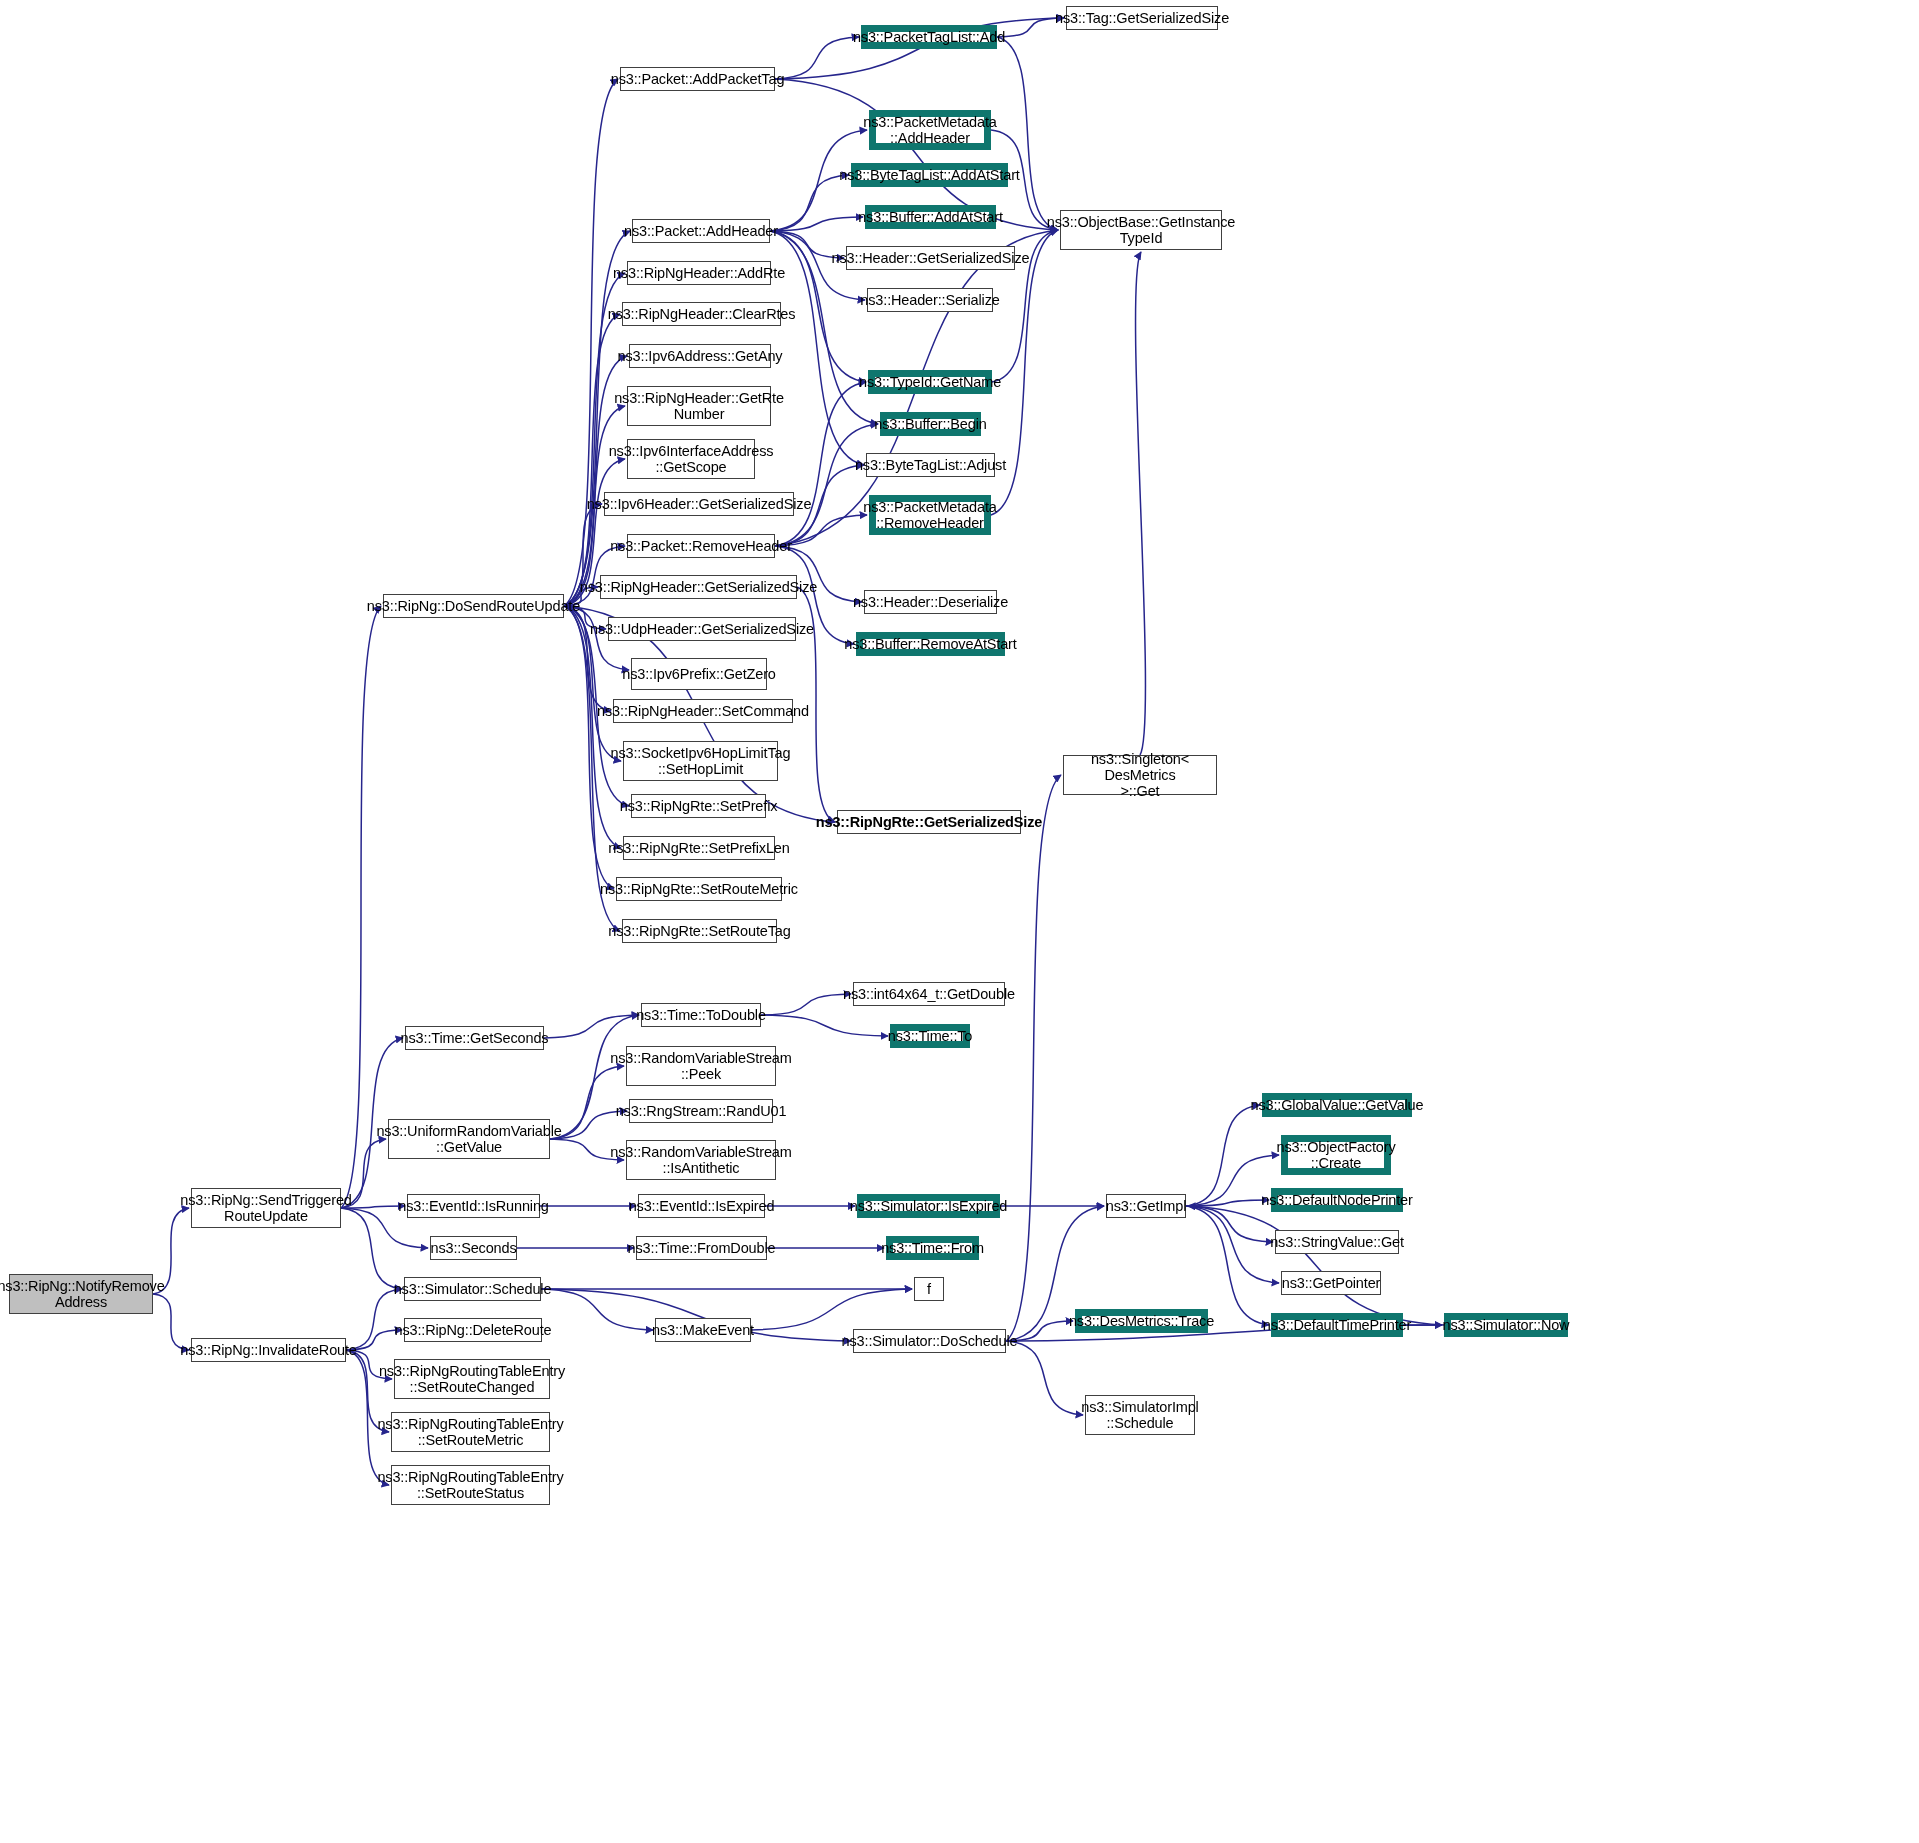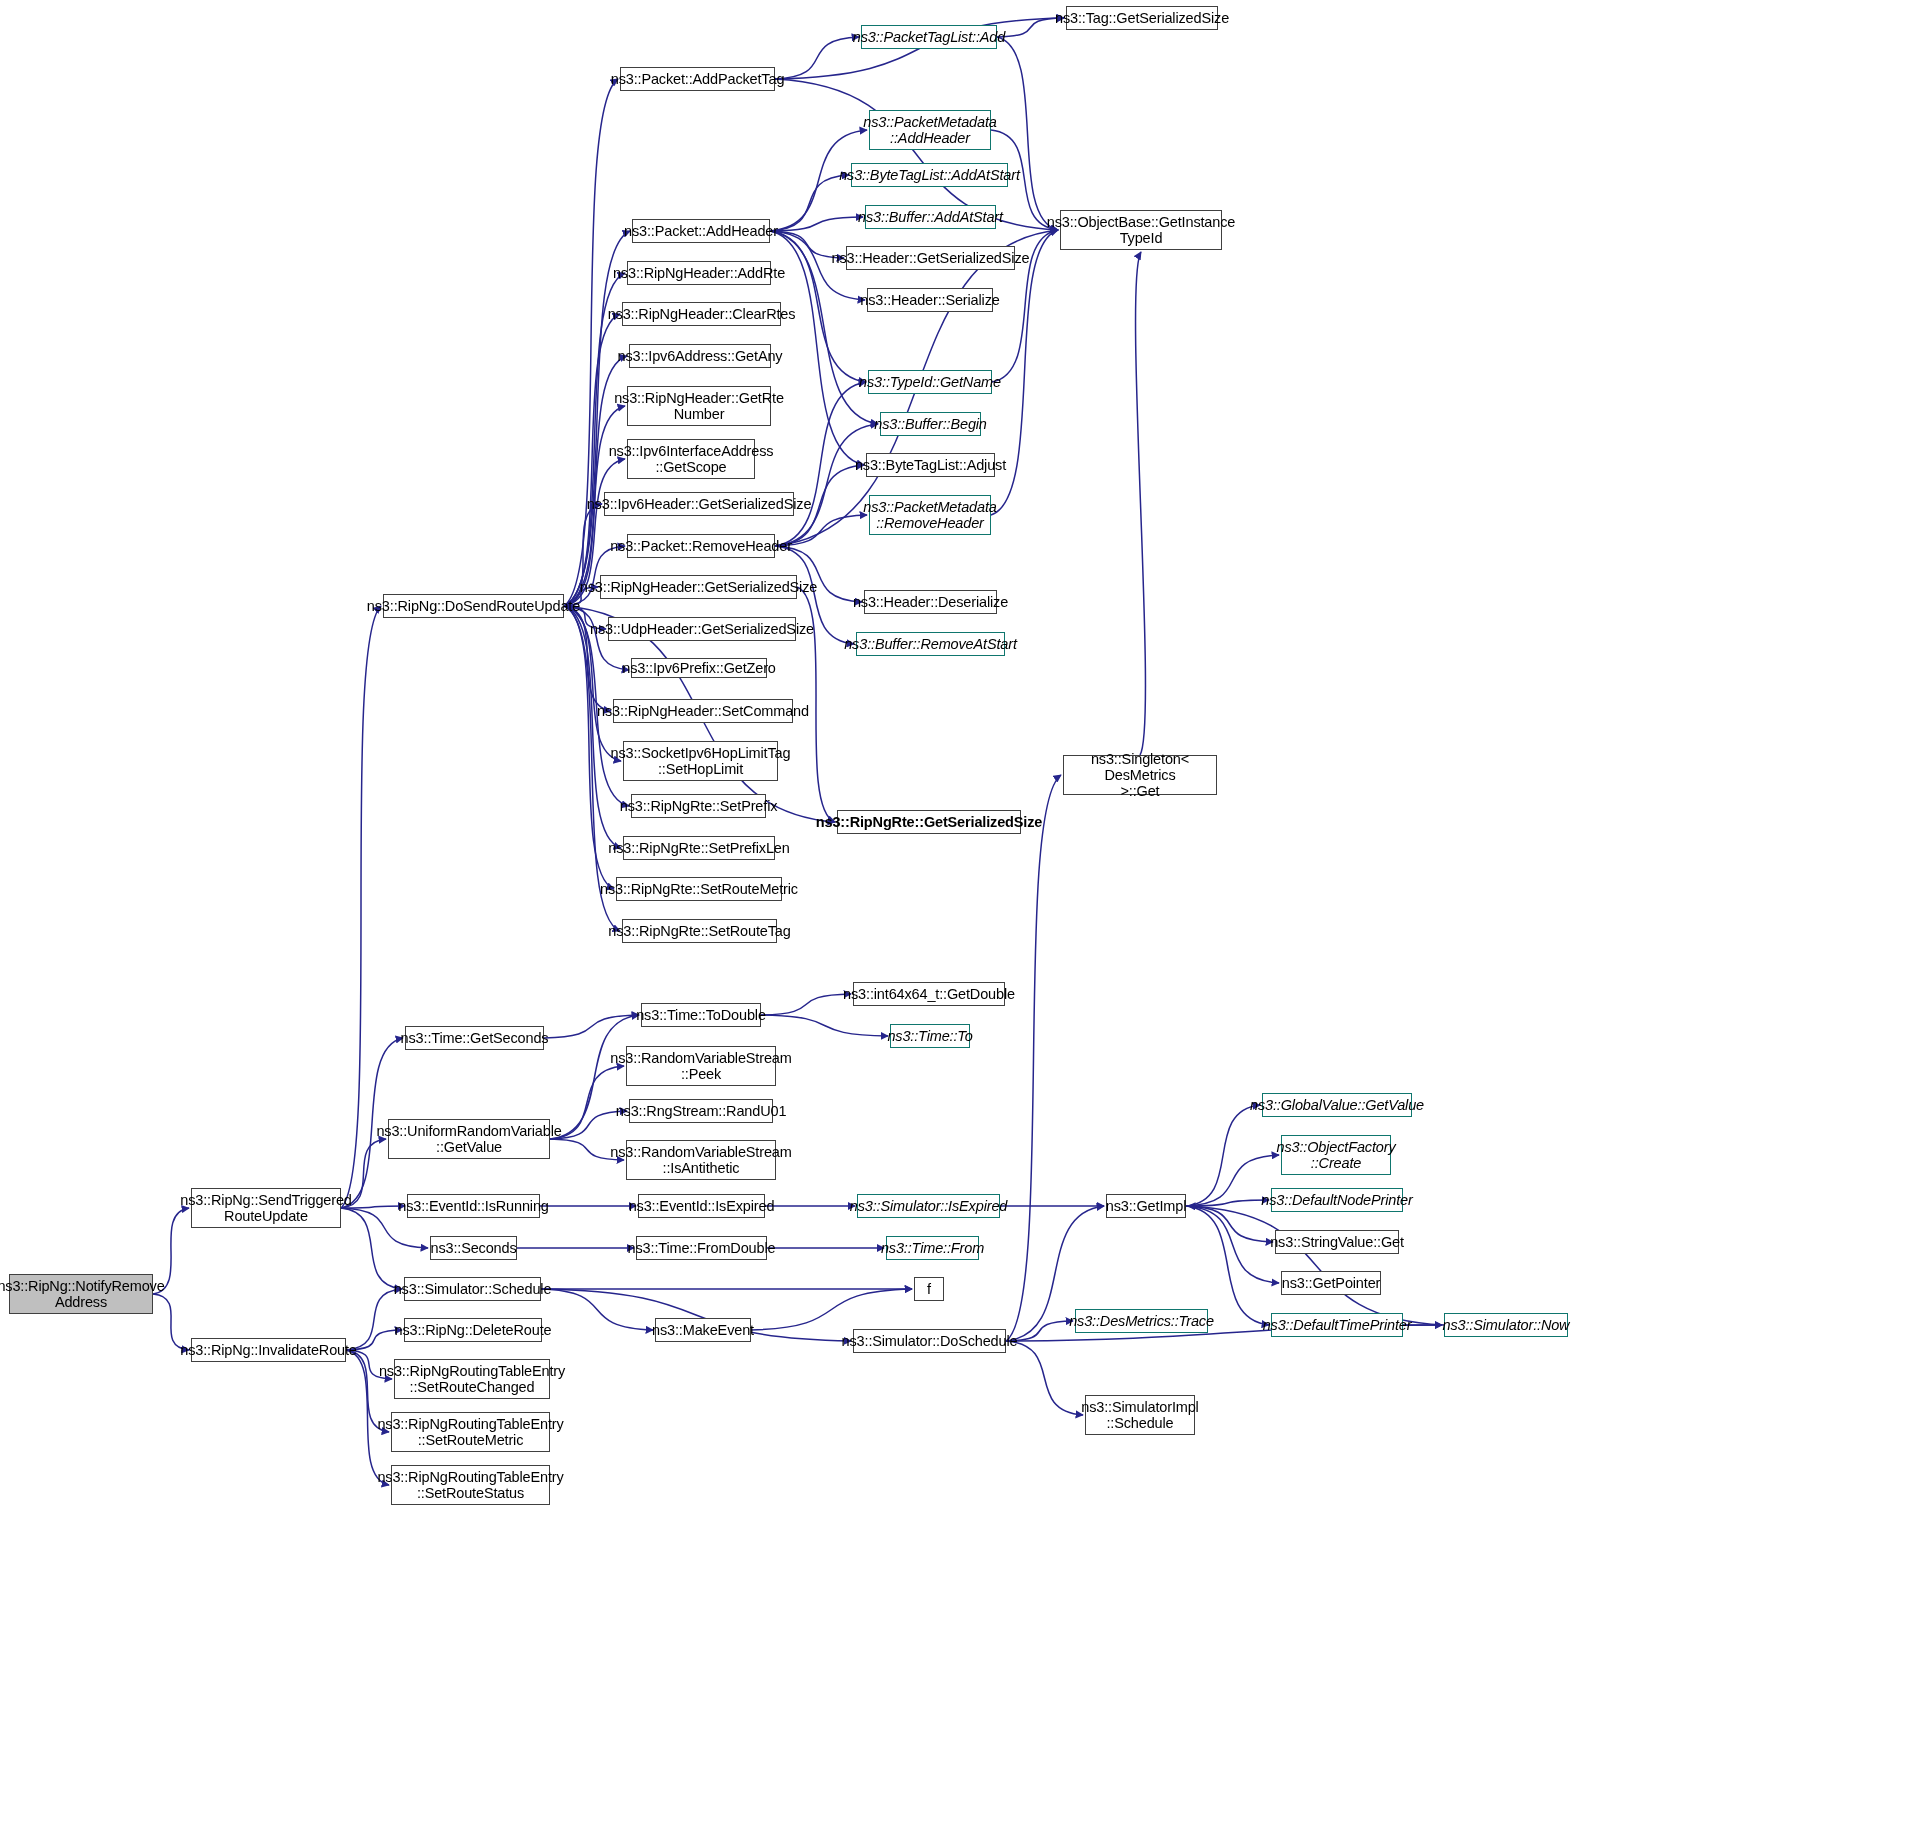--- a/index.html
+++ b/index.html
@@ -22,21 +22,21 @@
     text-align:center;
     background:#ffffff;
     border:1px solid #404040;
     color:#000000;
     font-size:14.5px;
     line-height:1.12;
     white-space:pre-line;
     padding:1px 3px;
     letter-spacing:-0.15px;
   }
-  .node.red{border:1px solid #0f766e;font-style:italic;}
+  .node.red{border:7px solid #0f766e;}
   .node.current{background:#bfbfbf;border:1px solid #404040;}
 </style>
 </head>
 <body>
 
 <div id="canvas">
   <svg id="edges" viewBox="0 0 1919 1843" xmlns="http://www.w3.org/2000/svg">
     <defs>
       <marker id="ah" viewBox="0 0 10 10" refX="9" refY="5" markerWidth="5.5" markerHeight="5.5" orient="auto-start-reverse">
         <path d="M 0 0 L 10 5 L 0 10 z" fill="#26258c"></path>
@@ -157,21 +157,21 @@
       <div class="node" style="left: 622px; top: 302px; width: 159px; height: 24px;"><span>ns3::RipNgHeader::ClearRtes</span></div>
       <div class="node" style="left: 629px; top: 344px; width: 142px; height: 24px;"><span>ns3::Ipv6Address::GetAny</span></div>
       <div class="node" style="left: 627px; top: 386px; width: 144px; height: 40px;"><span>ns3::RipNgHeader::GetRte
 Number</span></div>
       <div class="node" style="left: 627px; top: 439px; width: 128px; height: 40px;"><span>ns3::Ipv6InterfaceAddress
 ::GetScope</span></div>
       <div class="node" style="left: 604px; top: 492px; width: 190px; height: 24px;"><span>ns3::Ipv6Header::GetSerializedSize</span></div>
       <div class="node" style="left: 627px; top: 534px; width: 148px; height: 24px;"><span>ns3::Packet::RemoveHeader</span></div>
       <div class="node" style="left: 600px; top: 575px; width: 197px; height: 24px;"><span>ns3::RipNgHeader::GetSerializedSize</span></div>
       <div class="node" style="left: 608px; top: 617px; width: 188px; height: 24px;"><span>ns3::UdpHeader::GetSerializedSize</span></div>
-      <div class="node" style="left: 631px; top: 658px; width: 136px; height: 20px; align-items: center;"><span>ns3::Ipv6Prefix::GetZero</span></div>
+      <div class="node" style="left: 631px; top: 658px; width: 136px; height: 32px; align-items: center;"><span>ns3::Ipv6Prefix::GetZero</span></div>
       <div class="node" style="left: 613px; top: 699px; width: 180px; height: 24px;"><span>ns3::RipNgHeader::SetCommand</span></div>
       <div class="node" style="left: 623px; top: 741px; width: 155px; height: 40px;"><span>ns3::SocketIpv6HopLimitTag
 ::SetHopLimit</span></div>
       <div class="node" style="left: 631px; top: 794px; width: 135px; height: 24px;"><span>ns3::RipNgRte::SetPrefix</span></div>
       <div class="node" style="left: 623px; top: 836px; width: 152px; height: 24px;"><span>ns3::RipNgRte::SetPrefixLen</span></div>
       <div class="node" style="left: 616px; top: 877px; width: 166px; height: 24px;"><span>ns3::RipNgRte::SetRouteMetric</span></div>
       <div class="node" style="left: 622px; top: 919px; width: 155px; height: 24px;"><span>ns3::RipNgRte::SetRouteTag</span></div>
       <div class="node red" style="left: 861px; top: 25px; width: 136px; height: 24px;"><span>ns3::PacketTagList::Add</span></div>
       <div class="node red" style="left: 869px; top: 110px; width: 122px; height: 40px;"><span>ns3::PacketMetadata
 ::AddHeader</span></div>

